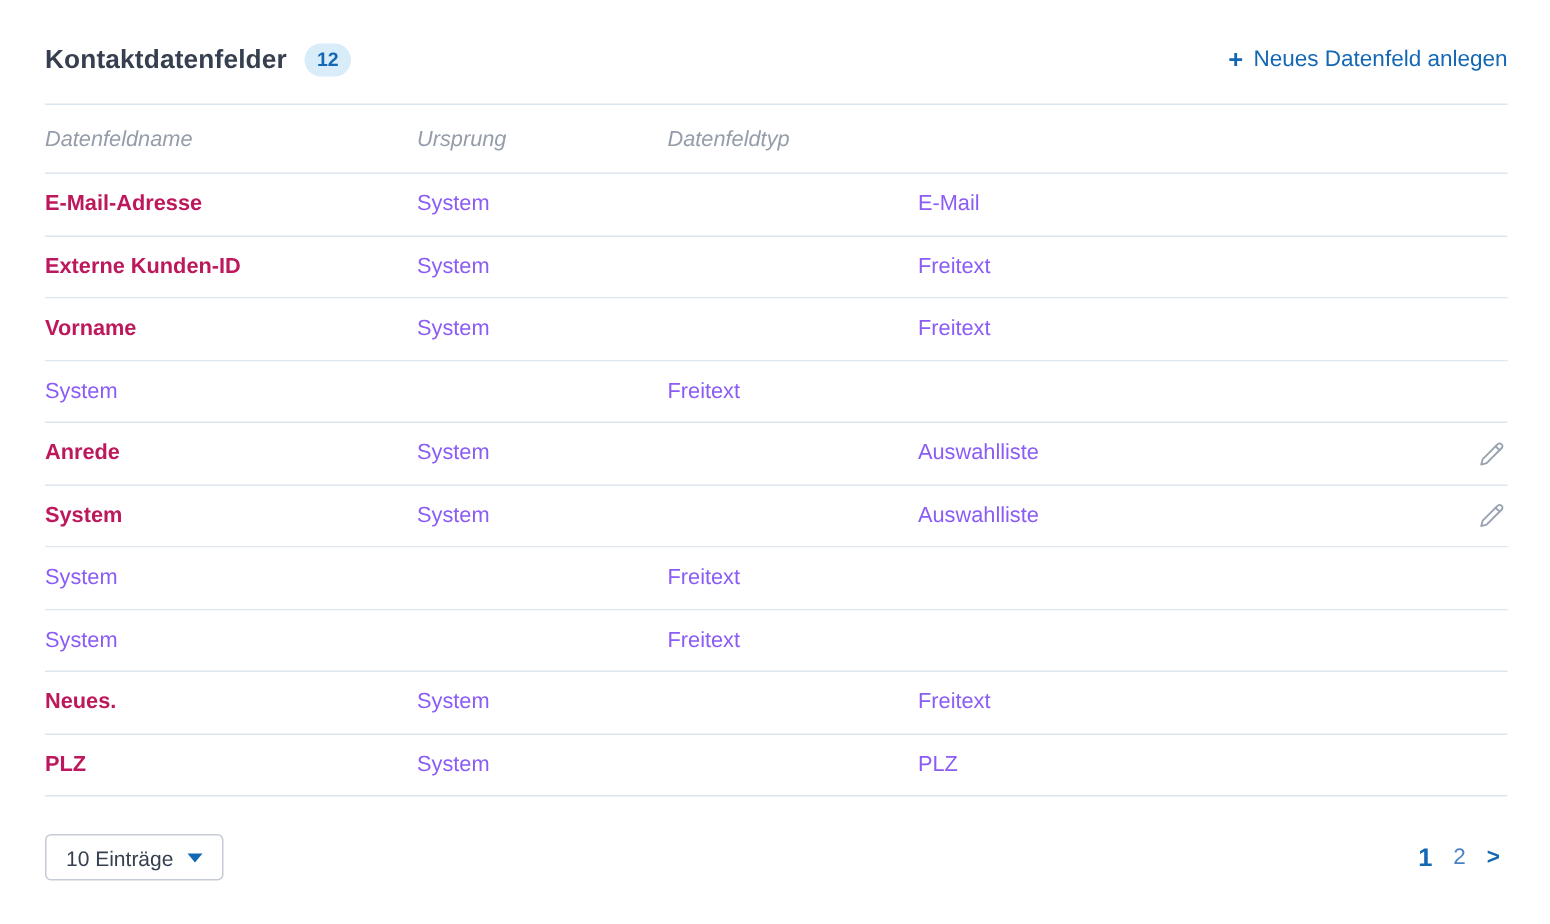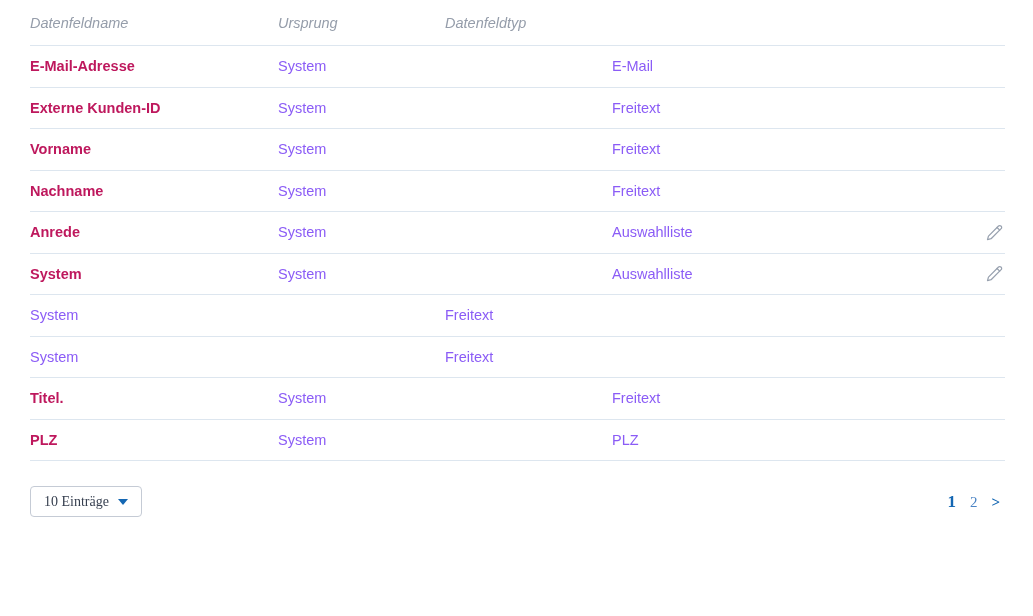--- a/index.html
+++ b/index.html
@@ -42,21 +42,21 @@
   .td.cell-name { font-weight: bold; color: #be185d; }
   .td.actions { display: flex; justify-content: flex-end; }
   .edit-btn {
     width: 22px; height: 22px; display: inline-flex; align-items: center; justify-content: center;
     background: none; border: none; cursor: pointer; padding: 0;
   }
   .edit-btn svg { display: block; }
 
   
   .page-footer {
-    margin-top: 25px; display: flex; align-items: center; justify-content: space-between; font-family: Liberation Serif, serif;
+    margin-top: 25px; display: flex; align-items: center; justify-content: space-between;
   }
   .page-size {
     height: 31px; padding: 0 13px;
     background: #fff; border: 1px solid #c5cbd5; border-radius: 4px;
     display: inline-flex; align-items: center; gap: 9px;
     font-family: inherit; font-size: 14px; color: #363f4f; cursor: pointer;
   }
   .caret {
     width: 0; height: 0;
     border-left: 5px solid transparent; border-right: 5px solid transparent;
@@ -67,20 +67,30 @@
   .pagination a { text-decoration: none; cursor: pointer; }
   .page-num { font-size: 15px; color: #4a83c4; }
   .page-num.current { font-size: 17px; font-weight: bold; color: var(--accent, #1467b3); }
   .next-arrow { font-size: 15px; font-weight: bold; color: var(--accent, #1467b3); }
 </style>
 </head>
 <body>
 
 <div class="page">
 
+  <header class="page-header">
+    <div class="title-wrap">
+      <h1 class="title">Kontaktdatenfelder</h1>
+      <span class="badge">12</span>
+    </div>
+    <a class="create-link">
+      <span class="plus">+</span>
+      <span>Neues Datenfeld anlegen</span>
+    </a>
+  </header>
 
   <div class="table">
     <div class="thead-row">
       <div class="th">Datenfeldname</div>
       <div class="th">Ursprung</div>
       <div class="th">Datenfeldtyp</div>
       <div class="th"></div>
     </div>
     <div id="tbody">
   <div class="tr">
@@ -128,21 +138,20 @@
           <svg width="21" height="21" viewBox="0 0 24 24" fill="none" stroke="#98a1af" stroke-width="1.4" stroke-linejoin="round" stroke-linecap="round">
             <path d="M4 20.2 L5.1 16.1 L16.6 4.6 a1.9 1.9 0 0 1 2.7 0 l0.3 0.3 a1.9 1.9 0 0 1 0 2.7 L8.1 19.1 Z"></path>
             <line x1="14.9" y1="6.3" x2="17.9" y2="9.3"></line>
           </svg>
         </span>
       </button>
     </div>
   </div>
 
   <div class="tr">
-    <div class="td cell-name">Nachname</div>
     <div class="td cell-ursprung">System</div>
     <div class="td cell-id"></div>
     <div class="td cell-typ">Freitext</div>
     <div class="td actions">
       <button class="edit-btn" style="visibility: hidden;">
         <span>
           <svg width="21" height="21" viewBox="0 0 24 24" fill="none" stroke="#98a1af" stroke-width="1.4" stroke-linejoin="round" stroke-linecap="round">
             <path d="M4 20.2 L5.1 16.1 L16.6 4.6 a1.9 1.9 0 0 1 2.7 0 l0.3 0.3 a1.9 1.9 0 0 1 0 2.7 L8.1 19.1 Z"></path>
             <line x1="14.9" y1="6.3" x2="17.9" y2="9.3"></line>
           </svg>
@@ -211,21 +220,21 @@
           <svg width="21" height="21" viewBox="0 0 24 24" fill="none" stroke="#98a1af" stroke-width="1.4" stroke-linejoin="round" stroke-linecap="round">
             <path d="M4 20.2 L5.1 16.1 L16.6 4.6 a1.9 1.9 0 0 1 2.7 0 l0.3 0.3 a1.9 1.9 0 0 1 0 2.7 L8.1 19.1 Z"></path>
             <line x1="14.9" y1="6.3" x2="17.9" y2="9.3"></line>
           </svg>
         </span>
       </button>
     </div>
   </div>
 
   <div class="tr">
-    <div class="td cell-name">Titel.</div>
+    <div class="td cell-name">Neues.</div>
     <div class="td cell-ursprung">System</div>
     <div class="td cell-id"></div>
     <div class="td cell-typ">Freitext</div>
     <div class="td actions">
       <button class="edit-btn" style="visibility: hidden;">
         <span>
           <svg width="21" height="21" viewBox="0 0 24 24" fill="none" stroke="#98a1af" stroke-width="1.4" stroke-linejoin="round" stroke-linecap="round">
             <path d="M4 20.2 L5.1 16.1 L16.6 4.6 a1.9 1.9 0 0 1 2.7 0 l0.3 0.3 a1.9 1.9 0 0 1 0 2.7 L8.1 19.1 Z"></path>
             <line x1="14.9" y1="6.3" x2="17.9" y2="9.3"></line>
           </svg>

